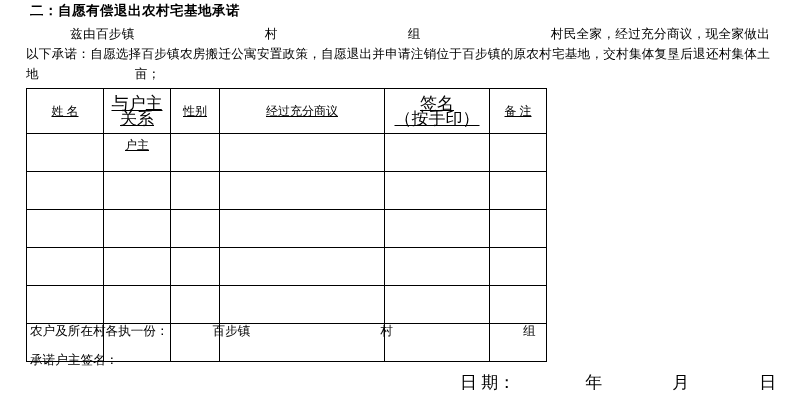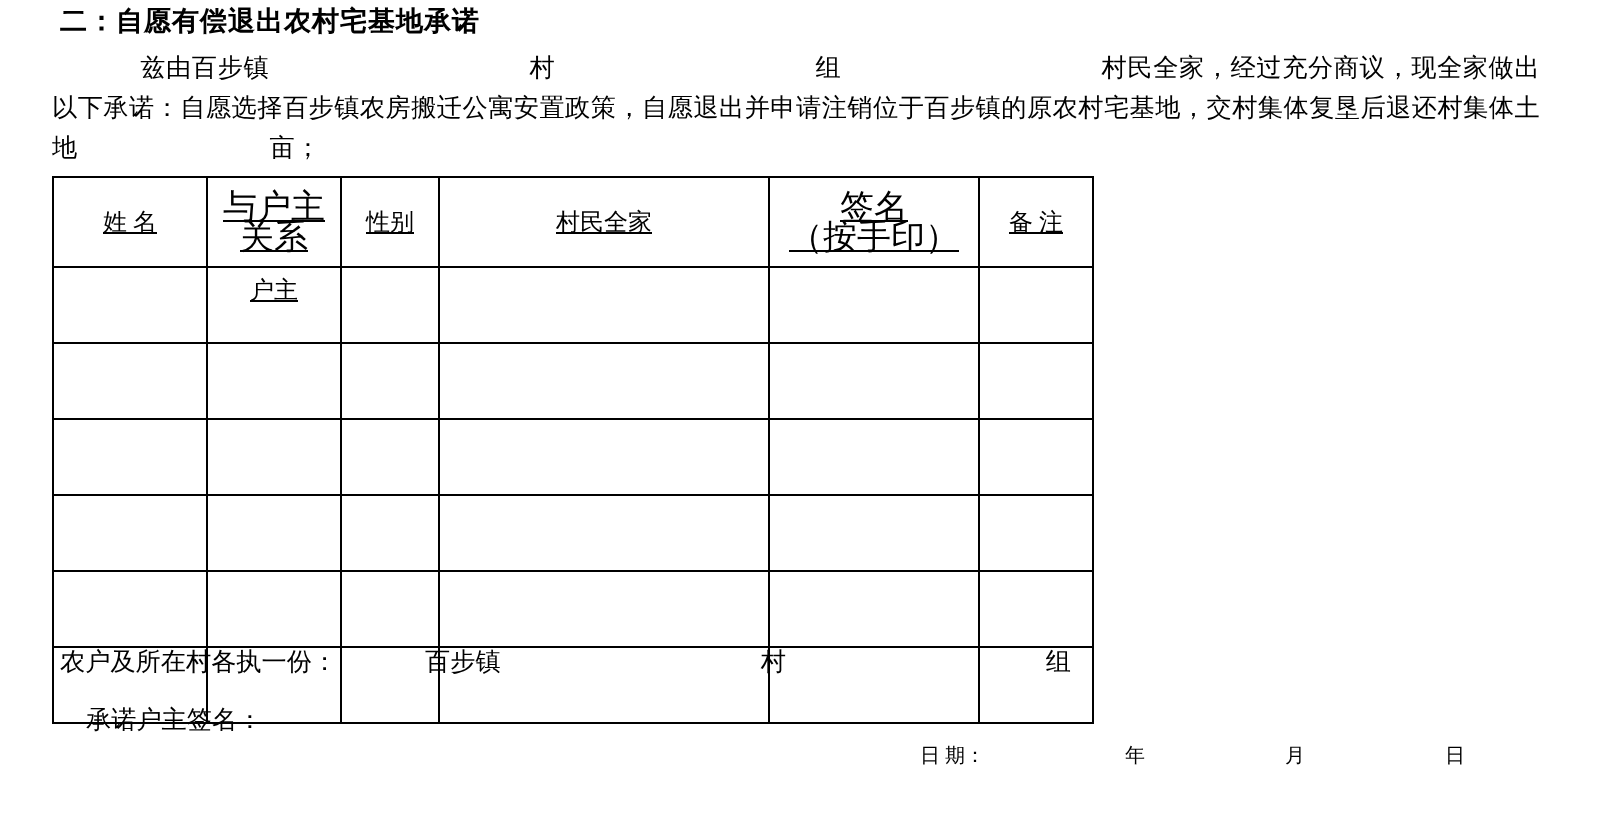--- a/index.html
+++ b/index.html
@@ -94,27 +94,26 @@
     top: 323px;
     font-size: 12.6px;
     white-space: nowrap;
   }
   .line-sign {
     position: absolute;
     left: 30px;
     top: 352px;
     font-size: 12.6px;
     white-space: nowrap;
-    margin-left: 13px;
   }
   .line-date {
     position: absolute;
     left: 460px;
     top: 371px;
-    font-size: 10px;
+    font-size: 17px;
     white-space: nowrap;
   }
   .note {
     position: absolute;
     left: 28px;
     top: 396px;
     width: 752px;
     font-size: 12.4px;
     line-height: 17px;
     white-space: nowrap;
@@ -133,21 +132,21 @@
 
   <table class="form">
     <tbody>
         <tr class="head">
       <td class="c-name">姓    名</td>
       <td class="c-rel">
         <span class="sub">与户主</span>
         <span class="sub">关系</span>
       </td>
       <td class="c-sex">性别</td>
-      <td class="c-id">村民全家</td>
+      <td class="c-id">经过充分商议</td>
       <td class="c-sign">
         <span class="sub">签名</span>
         <span class="sub">（按手印）</span>
       </td>
       <td class="c-note">备    注</td>
     </tr>
 
     <tr class="row-owner">
       <td class="c-name"></td>
       <td class="c-rel cell-owner">户主</td>

